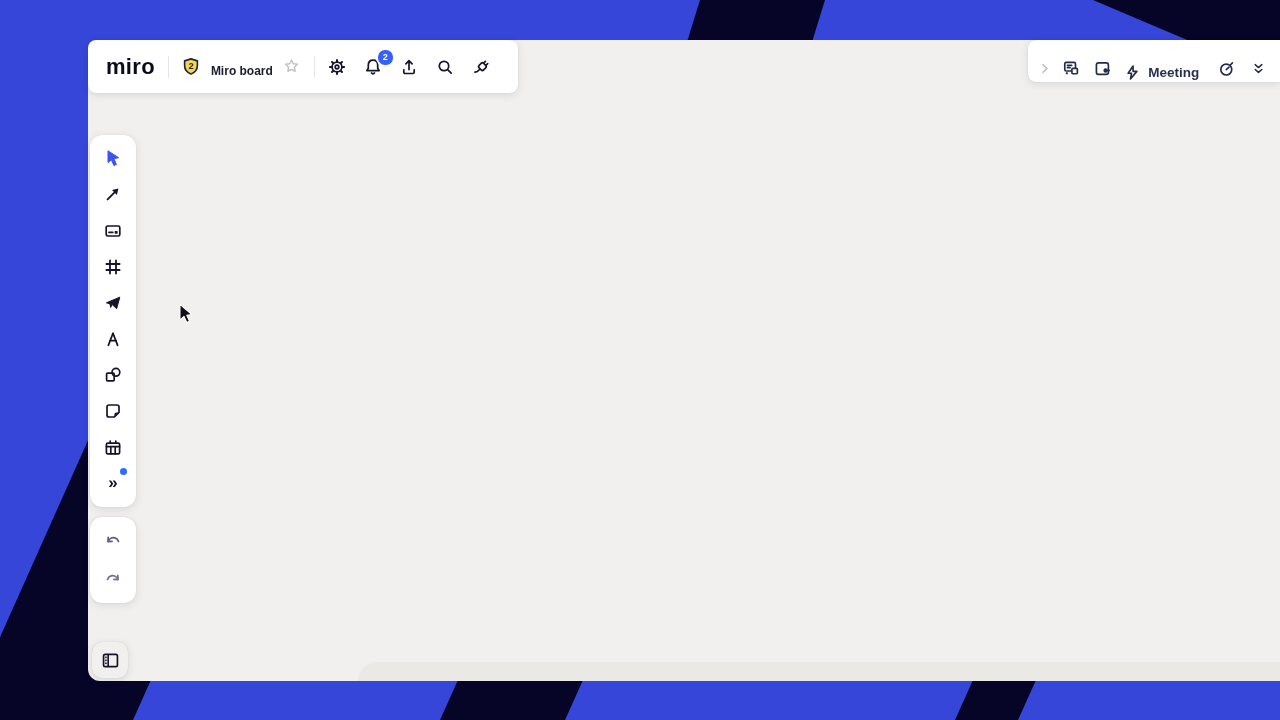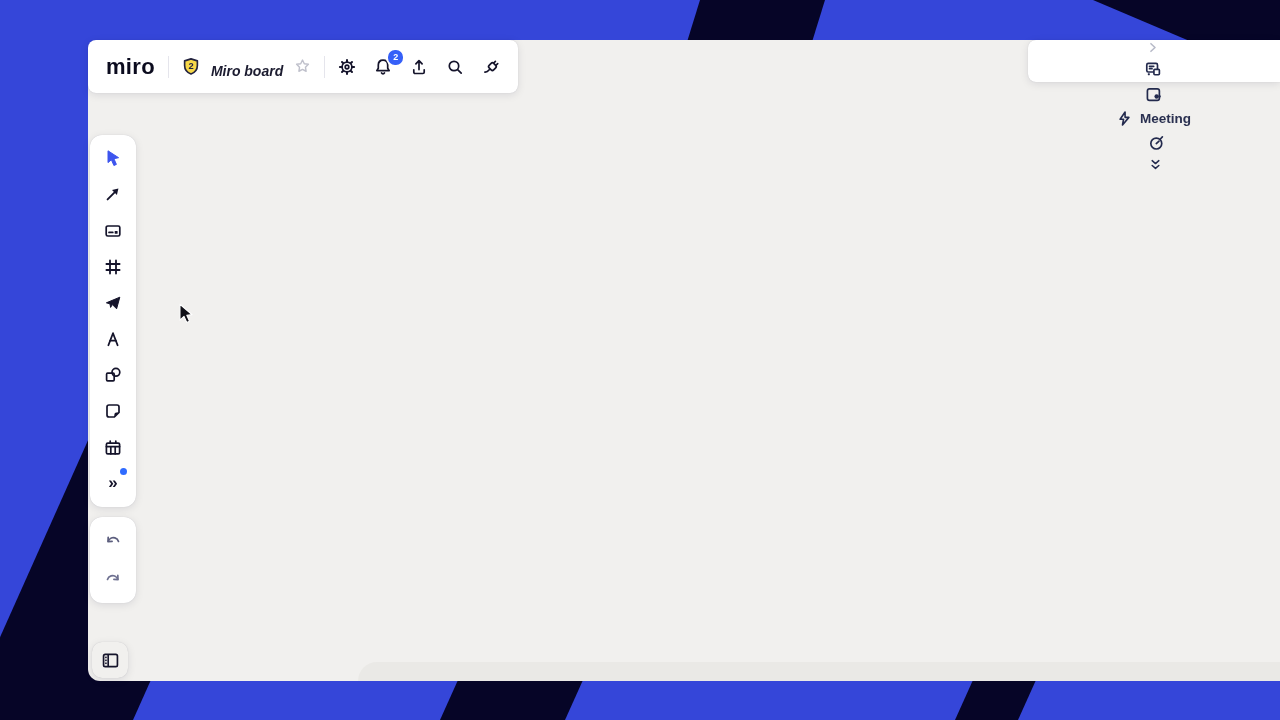--- a/index.html
+++ b/index.html
@@ -13,35 +13,35 @@
   #canvas{left:88px;top:40px;right:0;height:641px;background:#f1f0ee;
           border-radius:12px 0 0 12px;z-index:1;}
   #canvas-bottom-band{left:270px;bottom:0;right:0;height:19px;background:#eae9e6;
           border-top-left-radius:26px;z-index:1;}
   
   .panel{background:#ffffff;border-radius:8px;
          box-shadow:0 2px 8px rgba(10,10,45,.10),0 0 1px rgba(10,10,45,.18);z-index:3;}
   #tl-bar{left:88px;top:40px;width:430px;height:53px;display:flex;align-items:center;
           padding:0 0 0 18px;box-sizing:border-box;}
   #tr-bar{right:0;top:40px;width:252px;height:42px;border-radius:8px 0 0 8px;
-          display:flex;align-items:center;gap:4px;padding:0 10px 0 8px;box-sizing:border-box;flex-direction:column;}
+          display:flex;align-items:flex-end;gap:4px;padding:0 10px 0 8px;box-sizing:border-box;}
   #tool-panel{left:90px;top:135px;width:46px;height:372px;border-radius:12px;
           display:flex;flex-direction:column;align-items:center;justify-content:space-evenly;
           padding:4px 0;box-sizing:border-box;}
   #history-panel{left:90px;top:517px;width:46px;height:86px;border-radius:12px;
           display:flex;flex-direction:column;align-items:center;justify-content:space-evenly;}
   #sidebar-btn{left:92px;top:642px;width:36px;height:36px;border-radius:10px;
           display:flex;align-items:center;justify-content:center;}
   
   .ibtn{display:flex;align-items:center;justify-content:center;width:28px;height:28px;
         border:none;background:transparent;padding:0;cursor:pointer;position:relative;}
   .tbtn{width:34px;height:34px;}
   .logo{font-size:22px;font-weight:800;letter-spacing:.3px;color:#0b0b1e;margin-right:13px;}
   .vsep{width:1px;height:22px;background:#e5e5ec;margin:0 11px 0 0;}
-  .board-title{font-size:14px;font-weight:700;color:#1c1c30;margin:8px 7px 0 7px;white-space:nowrap;font-style:italic;}
+  .board-title{font-size:12px;font-weight:700;color:#1c1c30;margin:8px 7px 0 7px;white-space:nowrap;}
   .badge{position:absolute;top:-5px;right:-8px;min-width:11px;height:15px;padding:0 2px;
          background:#3660f8;border:2px solid #fff;border-radius:9px;color:#fff;
          font-size:9px;font-weight:700;display:flex;align-items:center;justify-content:center;}
   .blue-dot{position:absolute;top:1px;right:3px;width:7px;height:7px;border-radius:50%;
          background:#2f6bff;}
   .more-glyph{font-size:17px;font-weight:700;color:#15142b;line-height:1;margin-top:-2px;}
   .meeting{display:flex;align-items:center;gap:6px;background:transparent;border:none;
          cursor:pointer;padding:0 4px;}
   .meeting-label{font-size:13.5px;font-weight:600;color:#2a3050;}
   #cursor{left:178px;top:303px;z-index:5;pointer-events:none;}

